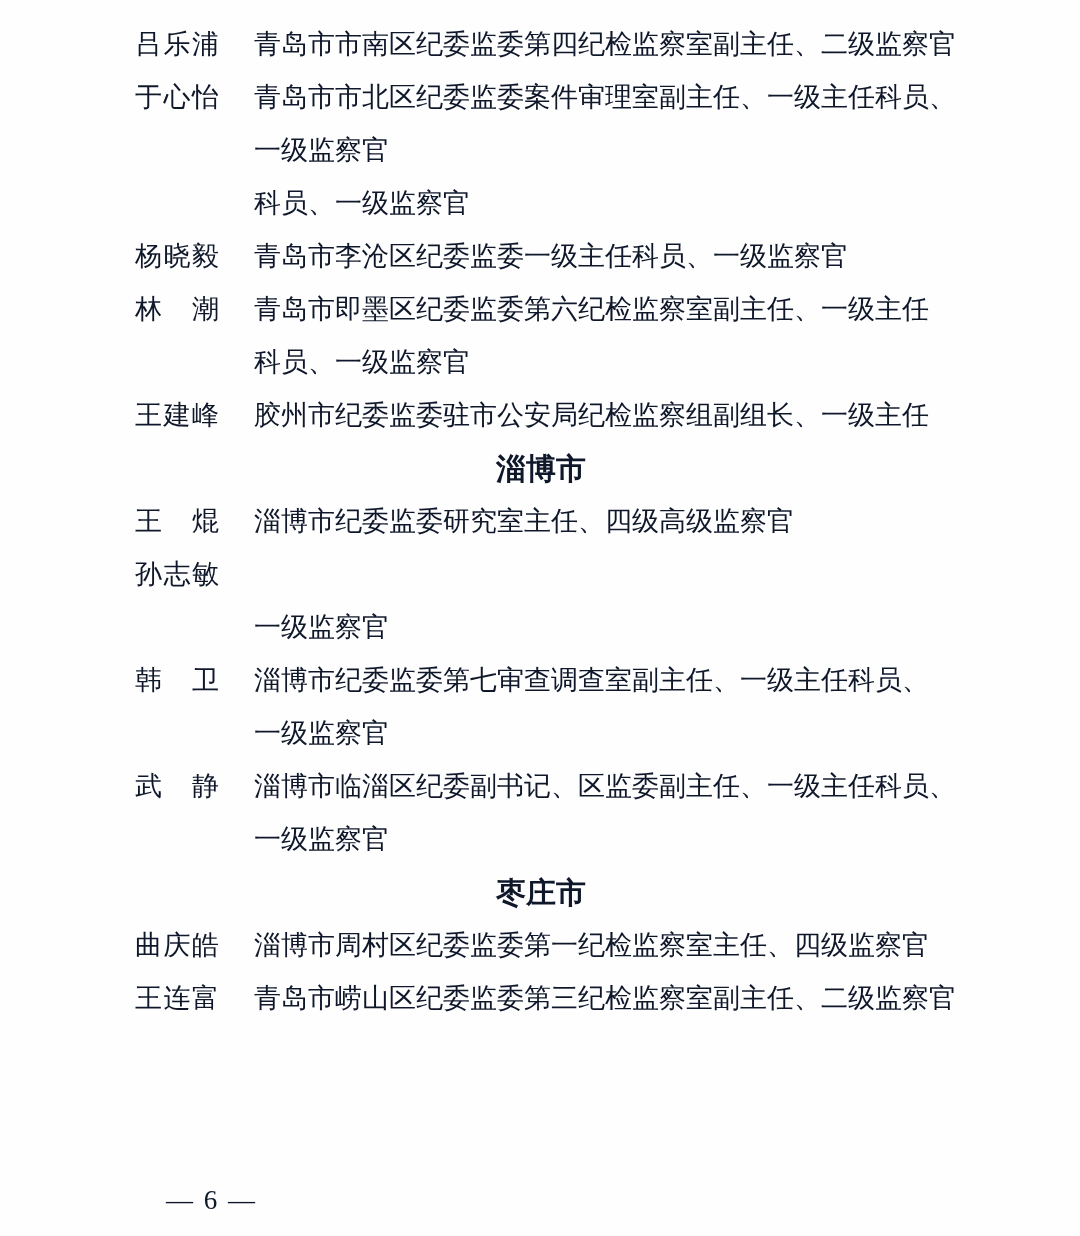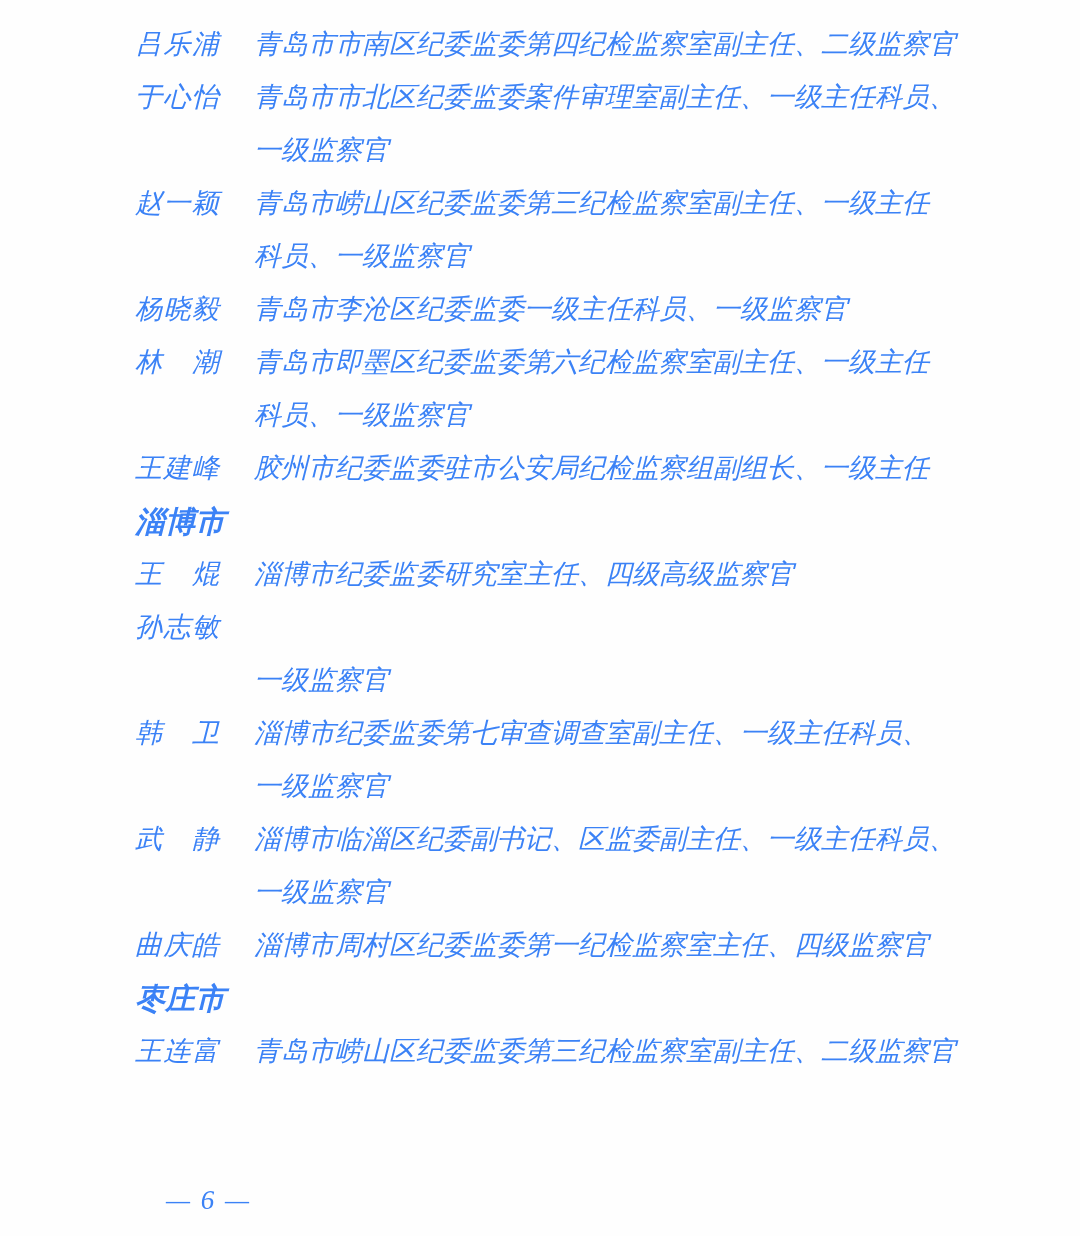--- a/index.html
+++ b/index.html
@@ -7,22 +7,21 @@
     padding: 0;
     background: #ffffff;
   }
   .page {
     position: relative;
     width: 1080px;
     height: 1236px;
     background: #fefefe;
     overflow: hidden;
     font-family: "Liberation Serif", "DejaVu Serif", serif;
-    color: #3b82f6;
-    font-style: italic;
+    color: #0f172a;
   }
   .content {
     position: absolute;
     left: 135px;
     top: 18px;
     width: 812px;
   }
   .line {
     height: 53px;
     line-height: 53px;
@@ -39,20 +38,21 @@
     text-align: justify;
     text-align-last: justify;
   }
   .ptext {
     flex: 1 1 auto;
   }
   .cont {
     padding-left: 119px;
   }
   .section {
+    text-align: center;
     font-weight: bold;
     font-family: "Liberation Sans", "DejaVu Sans", sans-serif;
     font-size: 30px;
   }
   .footer {
     position: absolute;
     left: 166px;
     top: 1180px;
     font-size: 27px;
     line-height: 40px;
@@ -71,24 +71,20 @@
     </div>
 
     <div class="line entry">
       <span class="pname">于心怡</span>
       <span class="ptext">青岛市市北区纪委监委案件审理室副主任、一级主任科员、</span>
     </div>
     <div class="line cont">
       <span class="ptext">一级监察官</span>
     </div>
 
-    <div class="line entry">
-      <span class="pname">赵一颖</span>
-      <span class="ptext">青岛市崂山区纪委监委第三纪检监察室副主任、一级主任</span>
-    </div>
     <div class="line cont">
       <span class="ptext">科员、一级监察官</span>
     </div>
 
     <div class="line entry">
       <span class="pname">杨晓毅</span>
       <span class="ptext">青岛市李沧区纪委监委一级主任科员、一级监察官</span>
     </div>
 
 
@@ -130,27 +126,27 @@
     </div>
 
     <div class="line entry">
       <span class="pname">武　静</span>
       <span class="ptext">淄博市临淄区纪委副书记、区监委副主任、一级主任科员、</span>
     </div>
     <div class="line cont">
       <span class="ptext">一级监察官</span>
     </div>
 
+    <div class="line section">
+      <span>枣庄市</span>
+    </div>
+
     <div class="line entry">
       <span class="pname">曲庆皓</span>
       <span class="ptext">淄博市周村区纪委监委第一纪检监察室主任、四级监察官</span>
-    </div>
-
-    <div class="line section">
-      <span>枣庄市</span>
     </div>
 
     <div class="line entry">
       <span class="pname">王连富</span>
       <span class="ptext">青岛市崂山区纪委监委第三纪检监察室副主任、二级监察官</span>
     </div>
 
   </div>
 
   <div class="footer">— 6 —</div>

